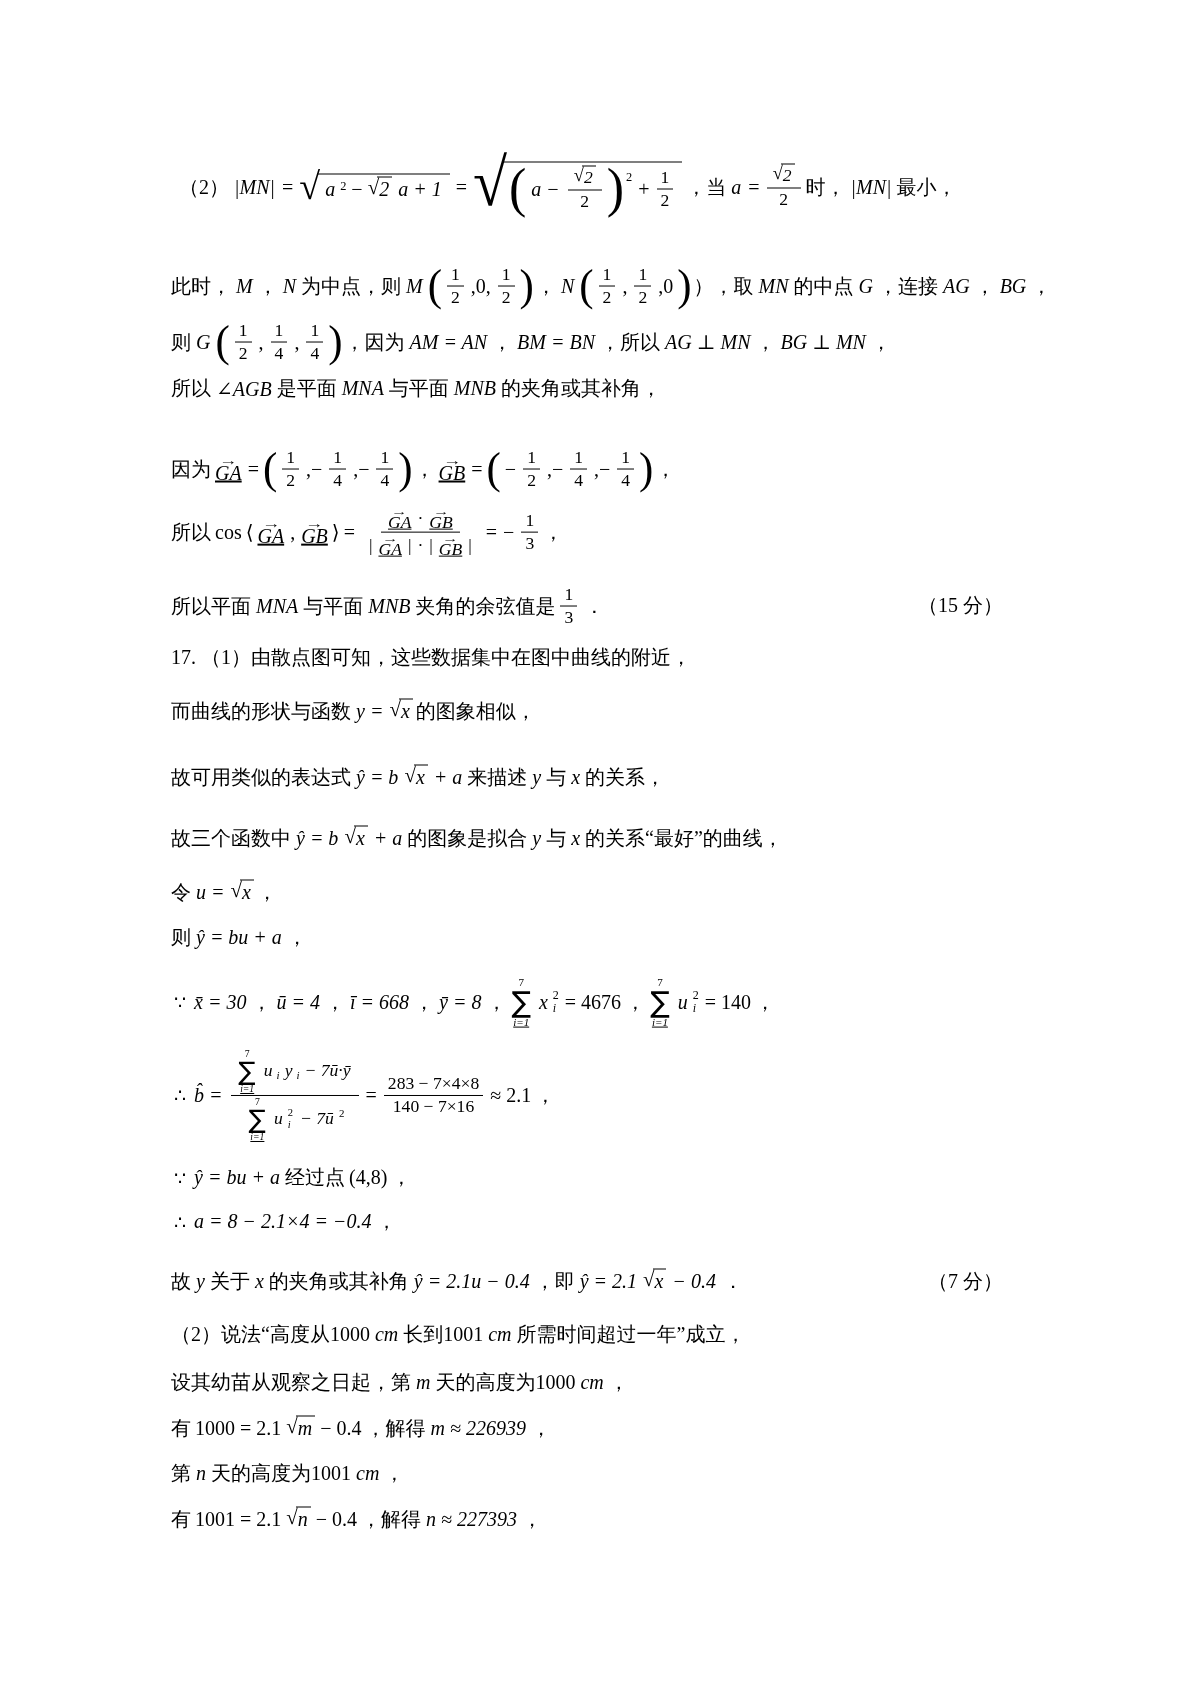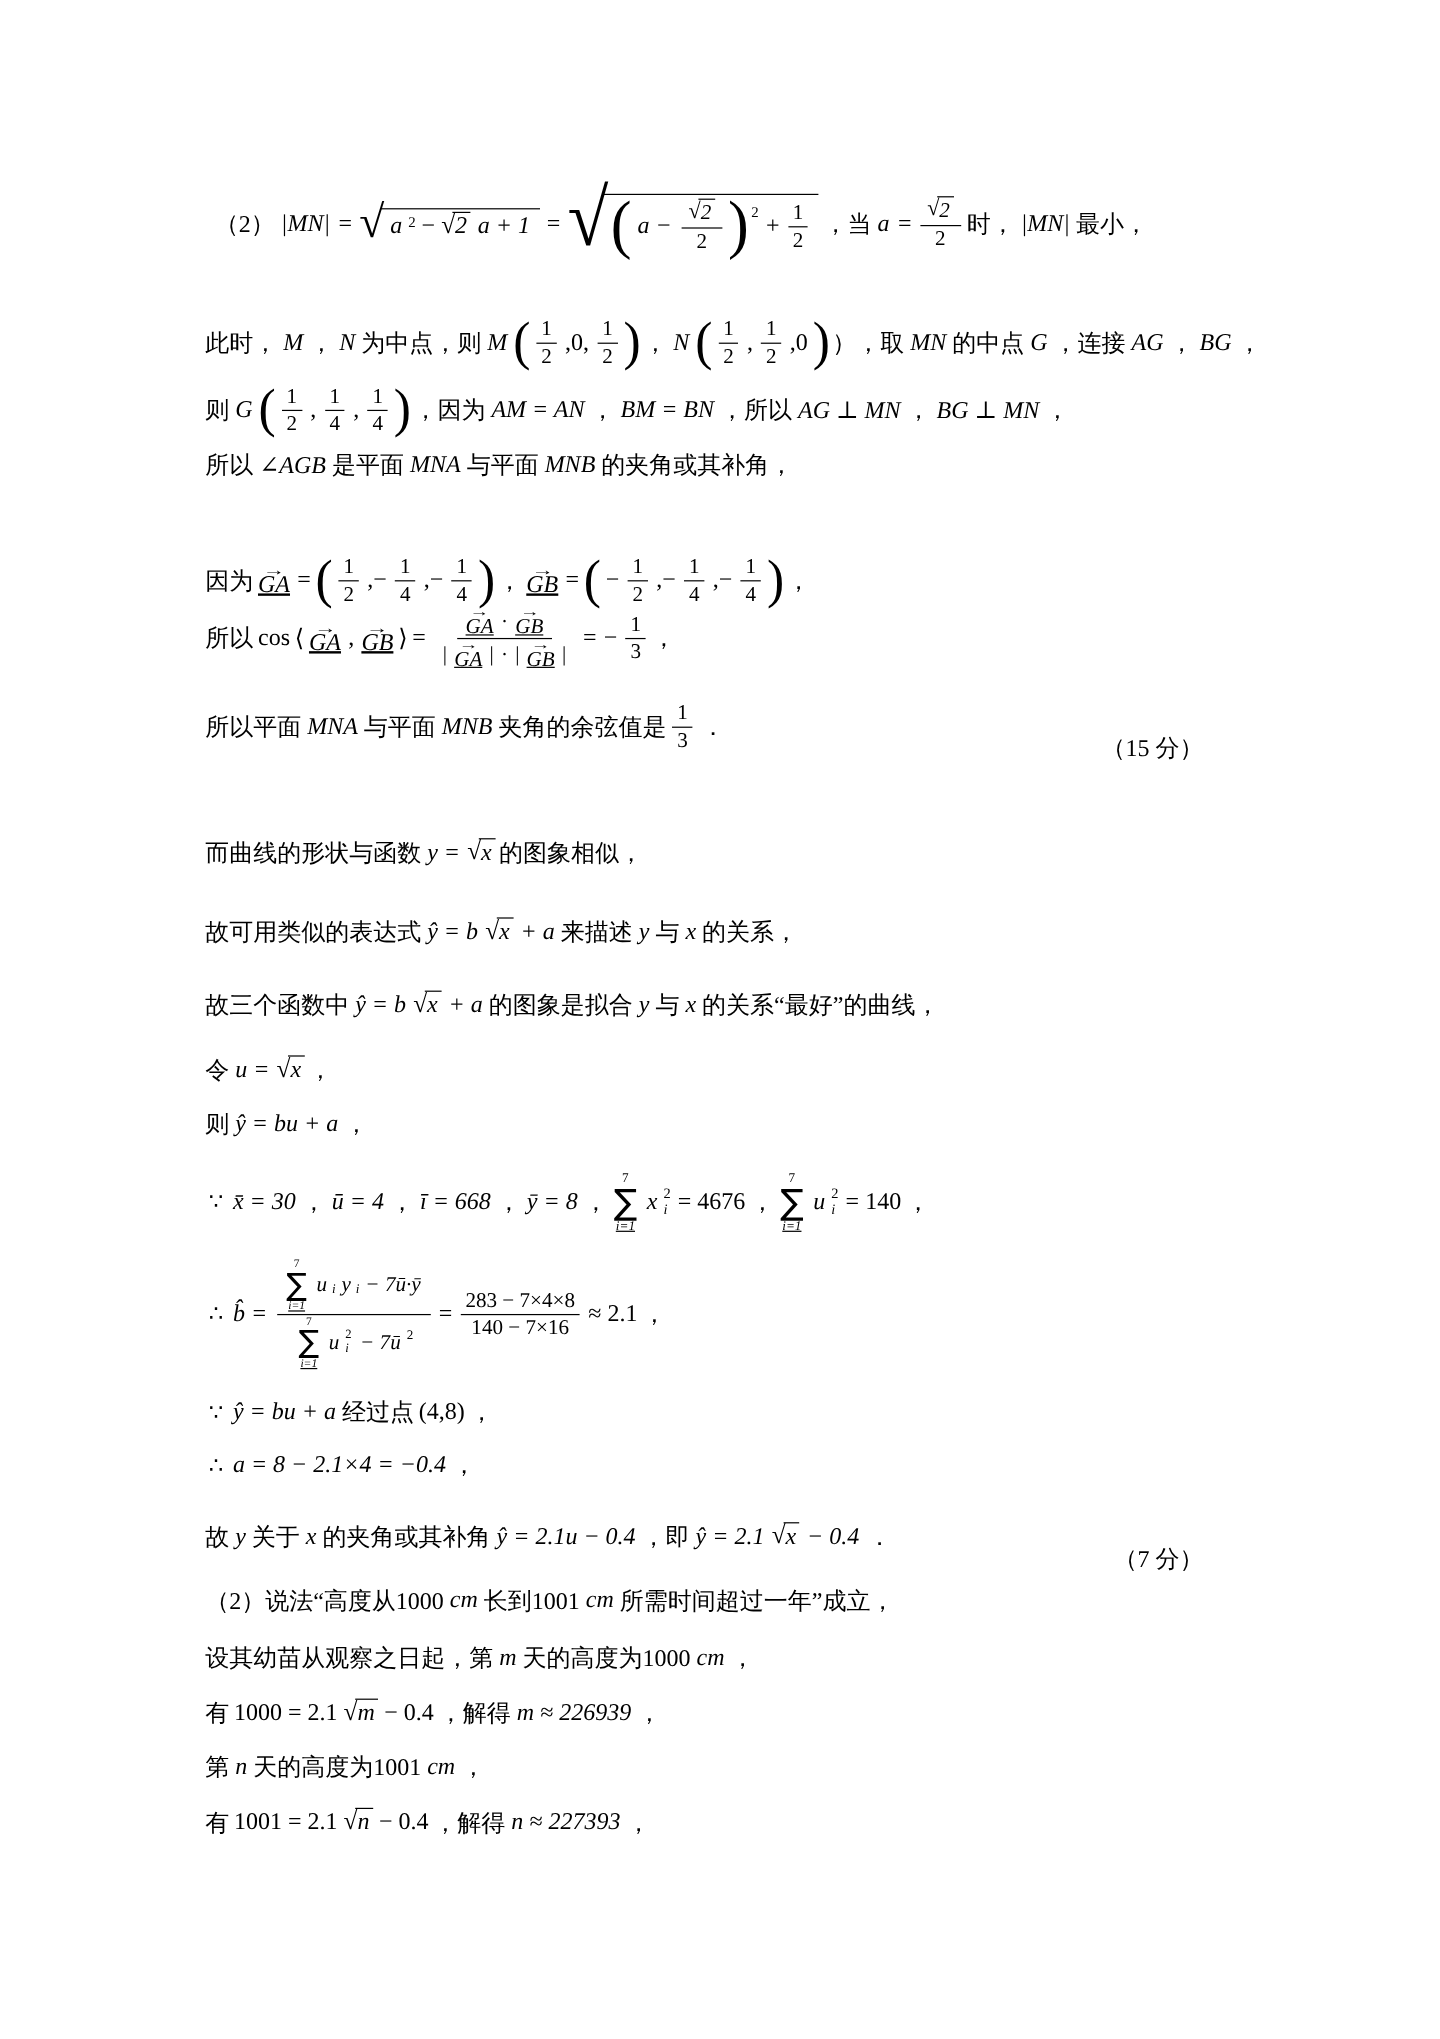--- a/index.html
+++ b/index.html
@@ -40,21 +40,21 @@
   
   .sum{display:inline-flex;flex-direction:column;align-items:center;line-height:1;margin:0 4px;}
   .sum .sl{font-size:0.55em;line-height:1.15;}
   .sum .sl.si{font-style:italic;text-decoration:underline;}
   .sum .sg{font-size:1.45em;line-height:0.95;font-family:"DejaVu Sans",sans-serif;}
   
   .vec{display:inline-flex;flex-direction:column;align-items:center;line-height:1;margin:0 3px;}
   .vec .va{font-size:0.62em;height:0.68em;transform:scaleX(1.5);overflow:visible;}
   .vec .vb{font-style:italic;line-height:1.05;text-decoration:underline;}
   .br{font-family:"DejaVu Sans",sans-serif;margin:0 1px;}
-  .sc{position:absolute;right:197px;top:50%;transform:translateY(-50%);margin-top:18px;}
+  .sc{position:absolute;right:197px;top:50%;transform:translateY(-50%);}
 </style>
 </head>
 <body>
 
 <div class="page">
 
   <div class="ln" style="top:187px;left:178px">
     <span class="z">（2）</span>
     <span class="mi">|MN|</span>
     <span class="mu">=</span>
@@ -188,21 +188,21 @@
   <div class="ln" style="top:388px">
     <span class="z">所以</span>
     <span class="mi">∠AGB</span>
     <span class="z">是平面</span>
     <span class="mi">MNA</span>
     <span class="z">与平面</span>
     <span class="mi">MNB</span>
     <span class="z">的夹角或其补角，</span>
   </div>
 
-  <div class="ln" style="top:484px">
+  <div class="ln" style="top:469px">
     <span class="z">因为</span>
     <span class="vec">
         <span class="va">→</span>
         <span class="vb">GA</span>
       </span>
     <span class="mu">=</span>
     <span class="bp1">(</span>
     <span class="fr">
         <span class="nu">1</span>
         <span class="de">2</span>
@@ -303,20 +303,23 @@
     <span class="mi">MNB</span>
     <span class="z">夹角的余弦值是</span>
     <span class="fr">
         <span class="nu">1</span>
         <span class="de">3</span>
       </span>
     <span class="mu">．</span>
     <span class="sc">（15 分）</span>
   </div>
 
+  <div class="ln" style="top:657px">
+    <span class="z">17. （1）由散点图可知，这些数据集中在图中曲线的附近，</span>
+  </div>
 
   <div class="ln" style="top:711px">
     <span class="z">而曲线的形状与函数</span>
     <span class="mi">y =</span>
     <span class="sq">
         <span class="rd">√</span>
         <span class="bo">x</span>
       </span>
     <span class="z">的图象相似，</span>
   </div>

